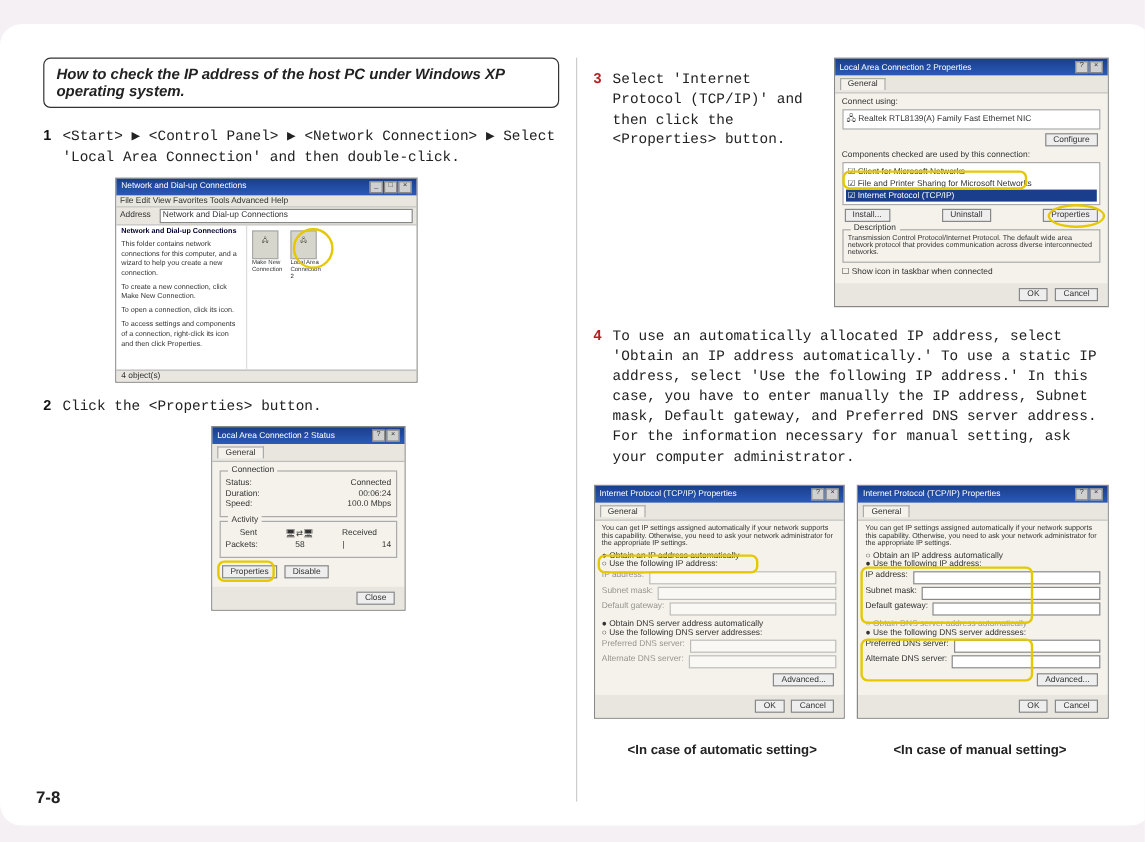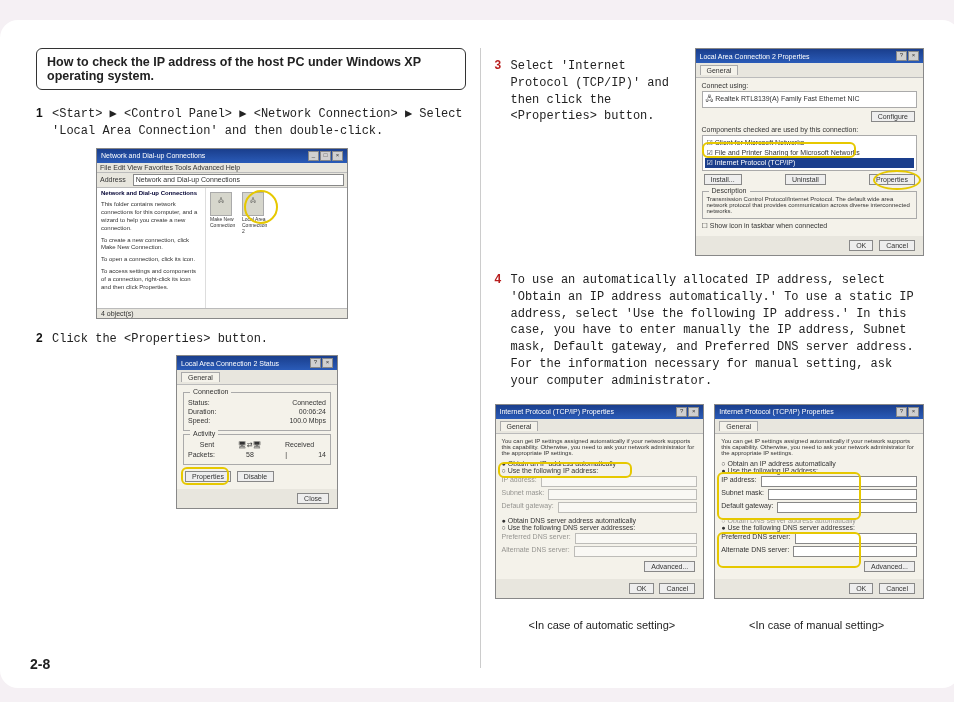--- a/index.html
+++ b/index.html
@@ -29,20 +29,21 @@
     background: #ccc;
     margin: 0 8px;
   }
   .heading-box {
     border: 1px solid #333;
     border-radius: 6px;
     padding: 6px 10px;
     font-weight: bold;
     font-size: 12.5px;
     margin-bottom: 16px;
+    font-style: italic;
   }
   .step {
     display: flex;
     margin: 10px 0 8px 0;
   }
   .step-num {
     font-weight: bold;
     width: 16px;
     flex-shrink: 0;
     color: #111;
@@ -96,21 +97,21 @@
     border-radius: 50%;
     position: absolute;
     pointer-events: none;
   }
   .hl-rect {
     border: 2px solid #e6c800;
     border-radius: 6px;
     position: absolute;
     pointer-events: none;
   }
-  .caption-row { display:flex; justify-content:center; margin-top:8px; font-weight:normal; font-size:11px; }
+  .caption-row { display:flex; justify-content:center; margin-top:8px; font-weight:bold; font-size:11px; }
   .caption-row > div { flex:1; text-align:center; }
   .dual { display:flex; gap:10px; }
   .dual .shot { flex:1; margin-left:0; }
   .list-box { border:1px solid #aaa; background:#fff; padding:2px; margin:2px 0; }
   .list-item { padding:1px 2px; }
   .list-item.sel { background:#1a3e8c; color:#fff; }
   .icon-row { display:flex; gap:6px; padding:4px; }
   .folder-icon { width:20px; height:18px; background:#d6d6cc; border:1px solid #aaa; font-size:5px; text-align:center; padding-top:4px; }
   .side-text { padding:2px 4px; font-size:6px; line-height:1.3; }
   .side-text .bold { font-weight:bold; color:#003; }
@@ -371,14 +372,14 @@
       </div>
     </div>
 
     <div class="caption-row">
       <div>&lt;In case of automatic setting&gt;</div>
       <div>&lt;In case of manual setting&gt;</div>
     </div>
 
   </div>
 
-  <div class="page-num">2-8</div>
+  <div class="page-num">7-8</div>
 </div>
 
 </body></html>

